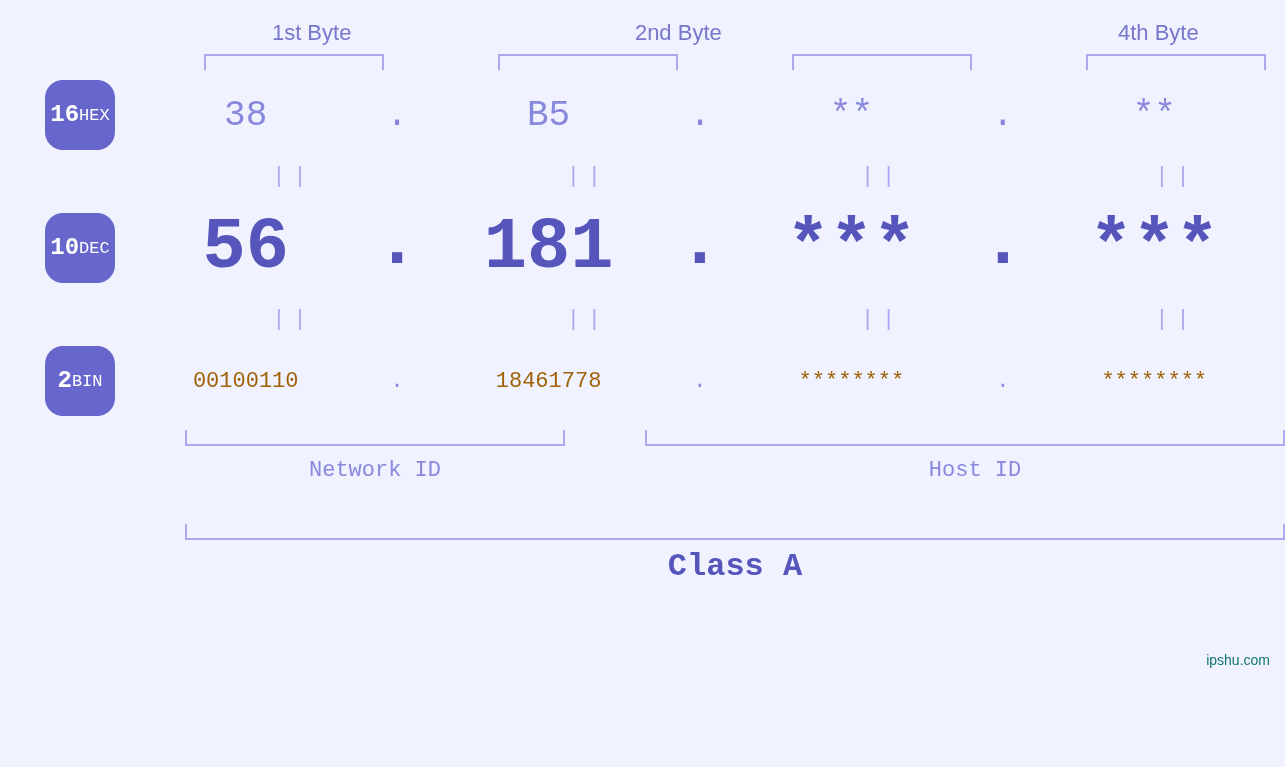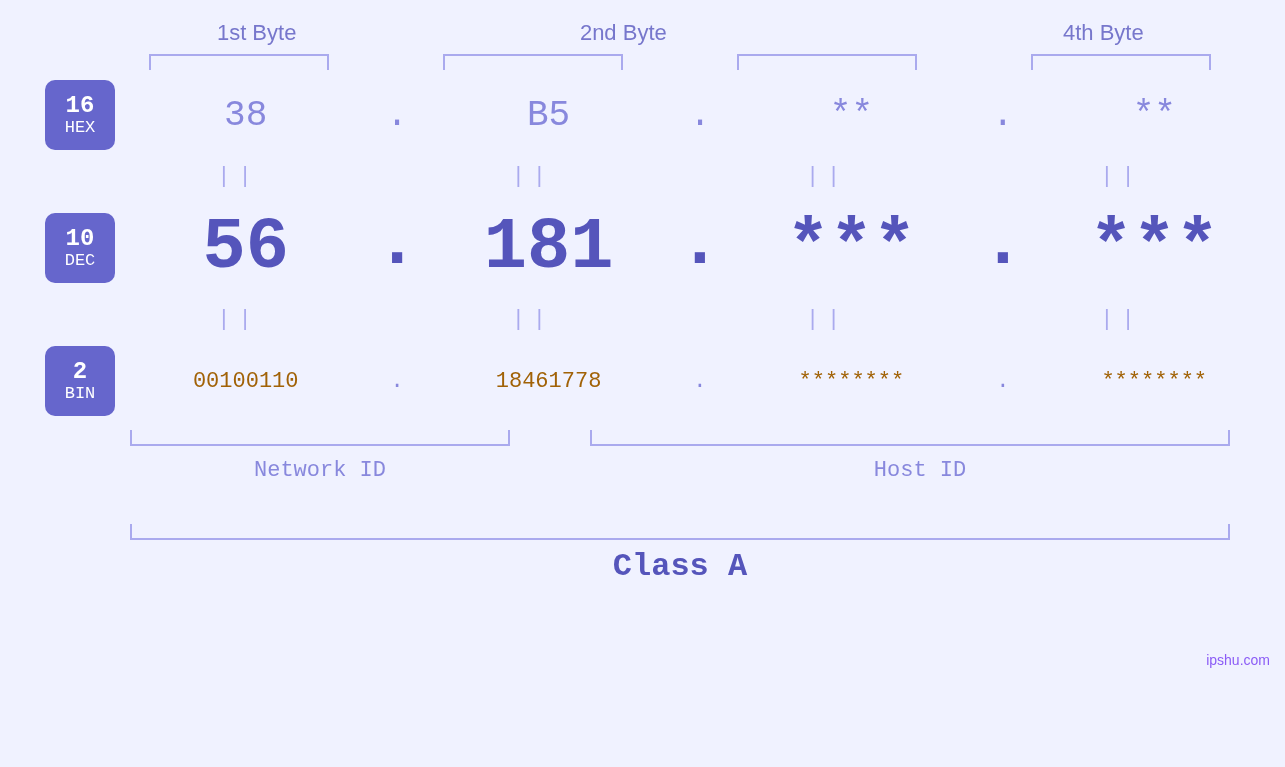--- a/index.html
+++ b/index.html
@@ -12,21 +12,21 @@
       overflow: hidden;
       position: relative;
     }
 
     .main-container {
       width: 1285px;
       height: 678px;
       position: relative;
       display: flex;
       flex-direction: column;
-      align-items: flex-start;
+      align-items: flex-end;
     }
 
     
     .byte-headers {
       display: flex;
       width: 1100px;
       margin-left: 130px;
       padding-top: 20px;
       justify-content: space-around;
     }
@@ -68,24 +68,24 @@
     .data-row.dec-row { height: 110px; }
     .data-row.bin-row { height: 90px; }
 
     
     .badge {
       width: 70px;
       height: 70px;
       background-color: #6666cc;
       color: white;
       display: flex;
-      flex-direction: column;
+      flex-direction: row;
       align-items: center;
       justify-content: center;
-      border-radius: 10px;
+      border-radius: 18px;
       margin-left: 45px;
       flex-shrink: 0;
     }
 
     .badge-num {
       font-size: 24px;
       font-weight: bold;
       line-height: 1;
     }
 
@@ -258,21 +258,21 @@
       color: #5555bb;
       font-size: 32px;
       font-weight: bold;
     }
 
     
     .watermark {
       position: absolute;
       bottom: 10px;
       right: 15px;
-      color: #8b5cf6;
+      color: #0f766e;
       font-size: 14px;
       font-family: Arial, sans-serif;
     }
   </style>
 </head>
 <body>
 
 <div class="main-container">
 
   <div class="byte-headers">

